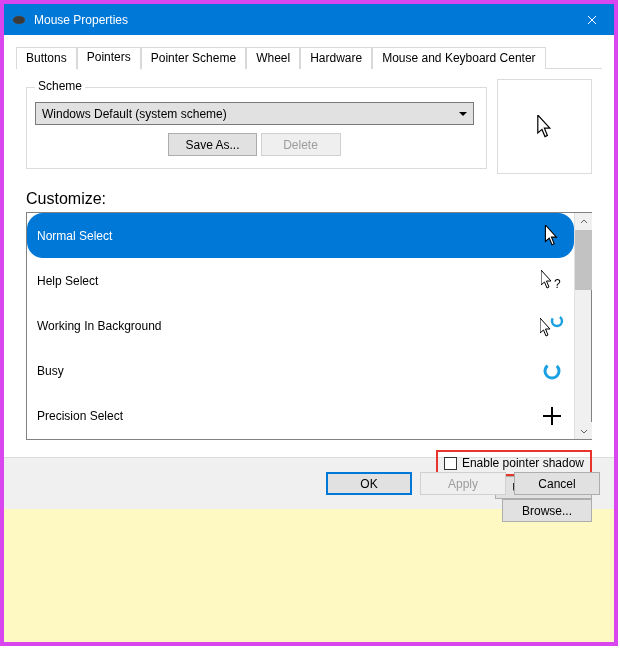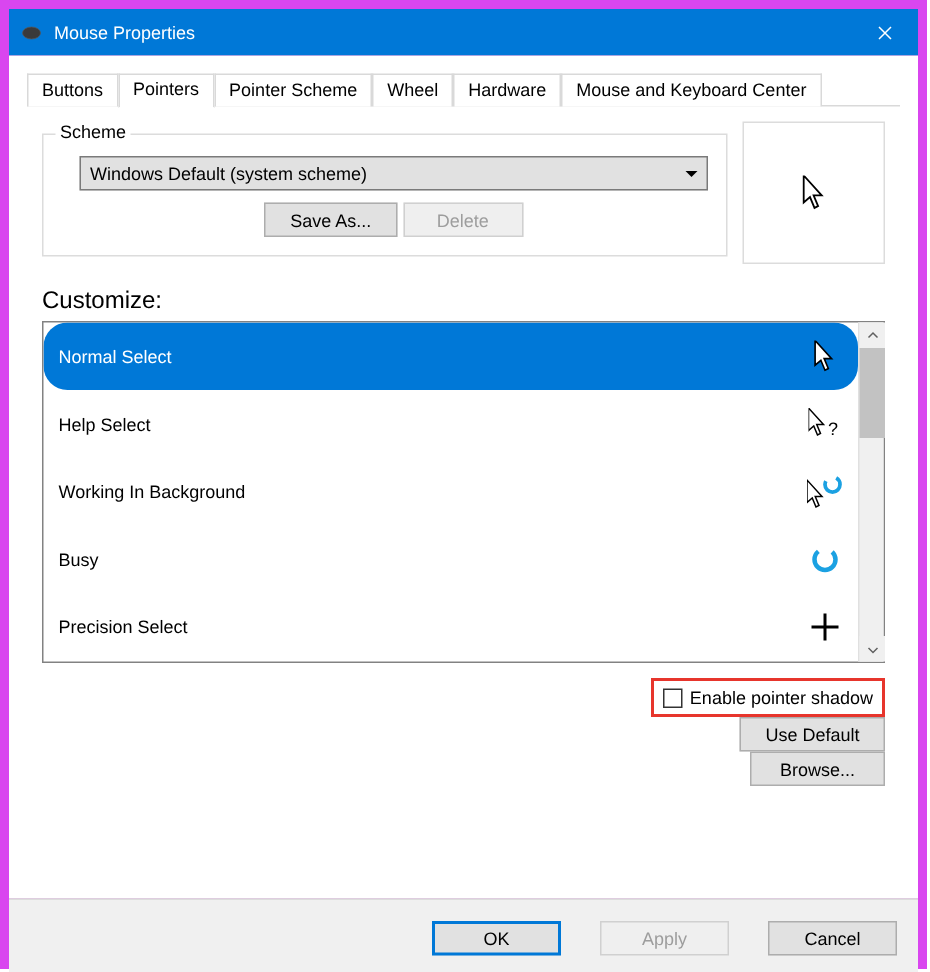--- a/index.html
+++ b/index.html
@@ -1,28 +1,28 @@
 <!DOCTYPE html>
 <html><head>
   <meta charset="utf-8">
   <style>
     * { box-sizing: border-box; margin: 0; padding: 0; font-family: "Segoe UI", sans-serif; font-size: 12px; }
     body { width: 620px; height: 648px; background: #fff; overflow: hidden; }
-    .window { width: 618px; height: 646px; border: 6px solid #d946ef; background: #a21caf; }
+    .window { width: 618px; height: 646px; border: 4px solid #d946ef; background: #fef9c3; }
     .titlebar { background: #0078d7; height: 31px; display: flex; align-items: center; color: #fff; }
     .titlebar .icon { width: 14px; height: 12px; margin: 0 8px; }
     .titlebar .title { font-size: 12px; flex: 1; }
     .titlebar .close { width: 45px; height: 31px; display: flex; align-items: center; justify-content: center; }
     .close svg { width: 10px; height: 10px; }
-    .content { padding: 12px 12px 0 12px; height: 562px; background: #fff; }
+    .content { padding: 12px 12px 0 12px; height: 422px; background: #fff; }
     .tabbar { display: flex; border-bottom: 1px solid #d9d9d9; height: 22px; }
     .tab { height: 22px; padding: 3px 9px 0 9px; border: 1px solid #d9d9d9; border-bottom: none; background: #fff; margin-right: 0px; font-size: 12px; cursor: default; position: relative; }
     .tab.active { background: #fff; border-bottom: 1px solid #fff; margin-bottom: -1px; z-index: 2; height: 23px; padding-top: 2px; }
     .tabpanel { border: none; padding: 10px 10px; height: 518px; }
-    .fieldset { border: 1px solid #dcdcdc; padding: 8px 12px 12px 24px; position: relative; margin-top: 8px; }
+    .fieldset { border: 1px solid #dcdcdc; padding: 8px 12px 12px 8px; position: relative; margin-top: 8px; }
     .fieldset .legend { position: absolute; top: -9px; left: 8px; background: #fff; padding: 0 3px; font-size: 12px; }
     .row1 { display: flex; gap: 10px; align-items: flex-start; }
     .schemebox { flex: 1; }
     .preview { width: 95px; height: 95px; border: 1px solid #dcdcdc; display: flex; align-items: center; justify-content: center; }
     .preview svg { width: 18px; height: 24px; }
     .select { width: 100%; height: 23px; border: 1px solid #7a7a7a; background: #e1e1e1; padding: 0 6px; font-size: 12px; display: flex; align-items: center; position: relative; }
     .select::after { content: ""; position: absolute; right: 6px; top: 9px; border-left: 4px solid transparent; border-right: 4px solid transparent; border-top: 4px solid #000; }
     .btnrow { display: flex; gap: 4px; justify-content: center; margin-top: 8px; }
     .wbtn { height: 23px; padding: 0 16px; border: 1px solid #adadad; background: #e1e1e1; font-size: 12px; min-width: 80px; text-align: center; display: inline-flex; align-items: center; justify-content: center; }
     .wbtn.disabled { color: #9d9d9d; background: #efefef; border-color: #d0d0d0; }
@@ -37,21 +37,21 @@
     .sbtn svg { width: 8px; height: 8px; }
     .thumb { position: absolute; top: 17px; width: 17px; height: 60px; background: #c2c2c2; }
     .listitem { height: 45px; display: flex; align-items: center; padding: 0 10px; font-size: 13px; border-radius: 16px; }
     .listitem.selected { background: #0078d7; color: #fff; }
     .listitem .itext { flex: 1; }
     .listitem .cicon { width: 24px; display: flex; align-items: center; justify-content: center; }
     .below { display: flex; align-items: flex-end; margin-top: 10px; flex-direction: column; }
     .chkwrap { display: flex; align-items: center; border: 2.5px solid #e7352c; padding: 4px 6px; }
     .chk { width: 13px; height: 13px; border: 1px solid #333; margin-right: 5px; background: #fff; }
     .spacer { flex: 1; }
-    .footer { height: 52px; border-top: 1px solid #dcdcdc; display: flex; align-items: center; justify-content: flex-end; padding: 0 14px; gap: 26px; background: #f0f0f0; }
+    .footer { height: 52px; border-top: 1px solid #dcdcdc; display: flex; align-items: center; justify-content: flex-end; padding: 0 14px; gap: 8px; background: #f0f0f0; }
   </style>
 </head>
 <body>
 
 <div class="window">
   <div class="titlebar">
     <span class="icon">
       <svg viewBox="0 0 14 12">
           <ellipse cx="7" cy="6" rx="6" ry="4" fill="#3a3a3a" stroke="#555" stroke-width="0.5"></ellipse>
         </svg>

